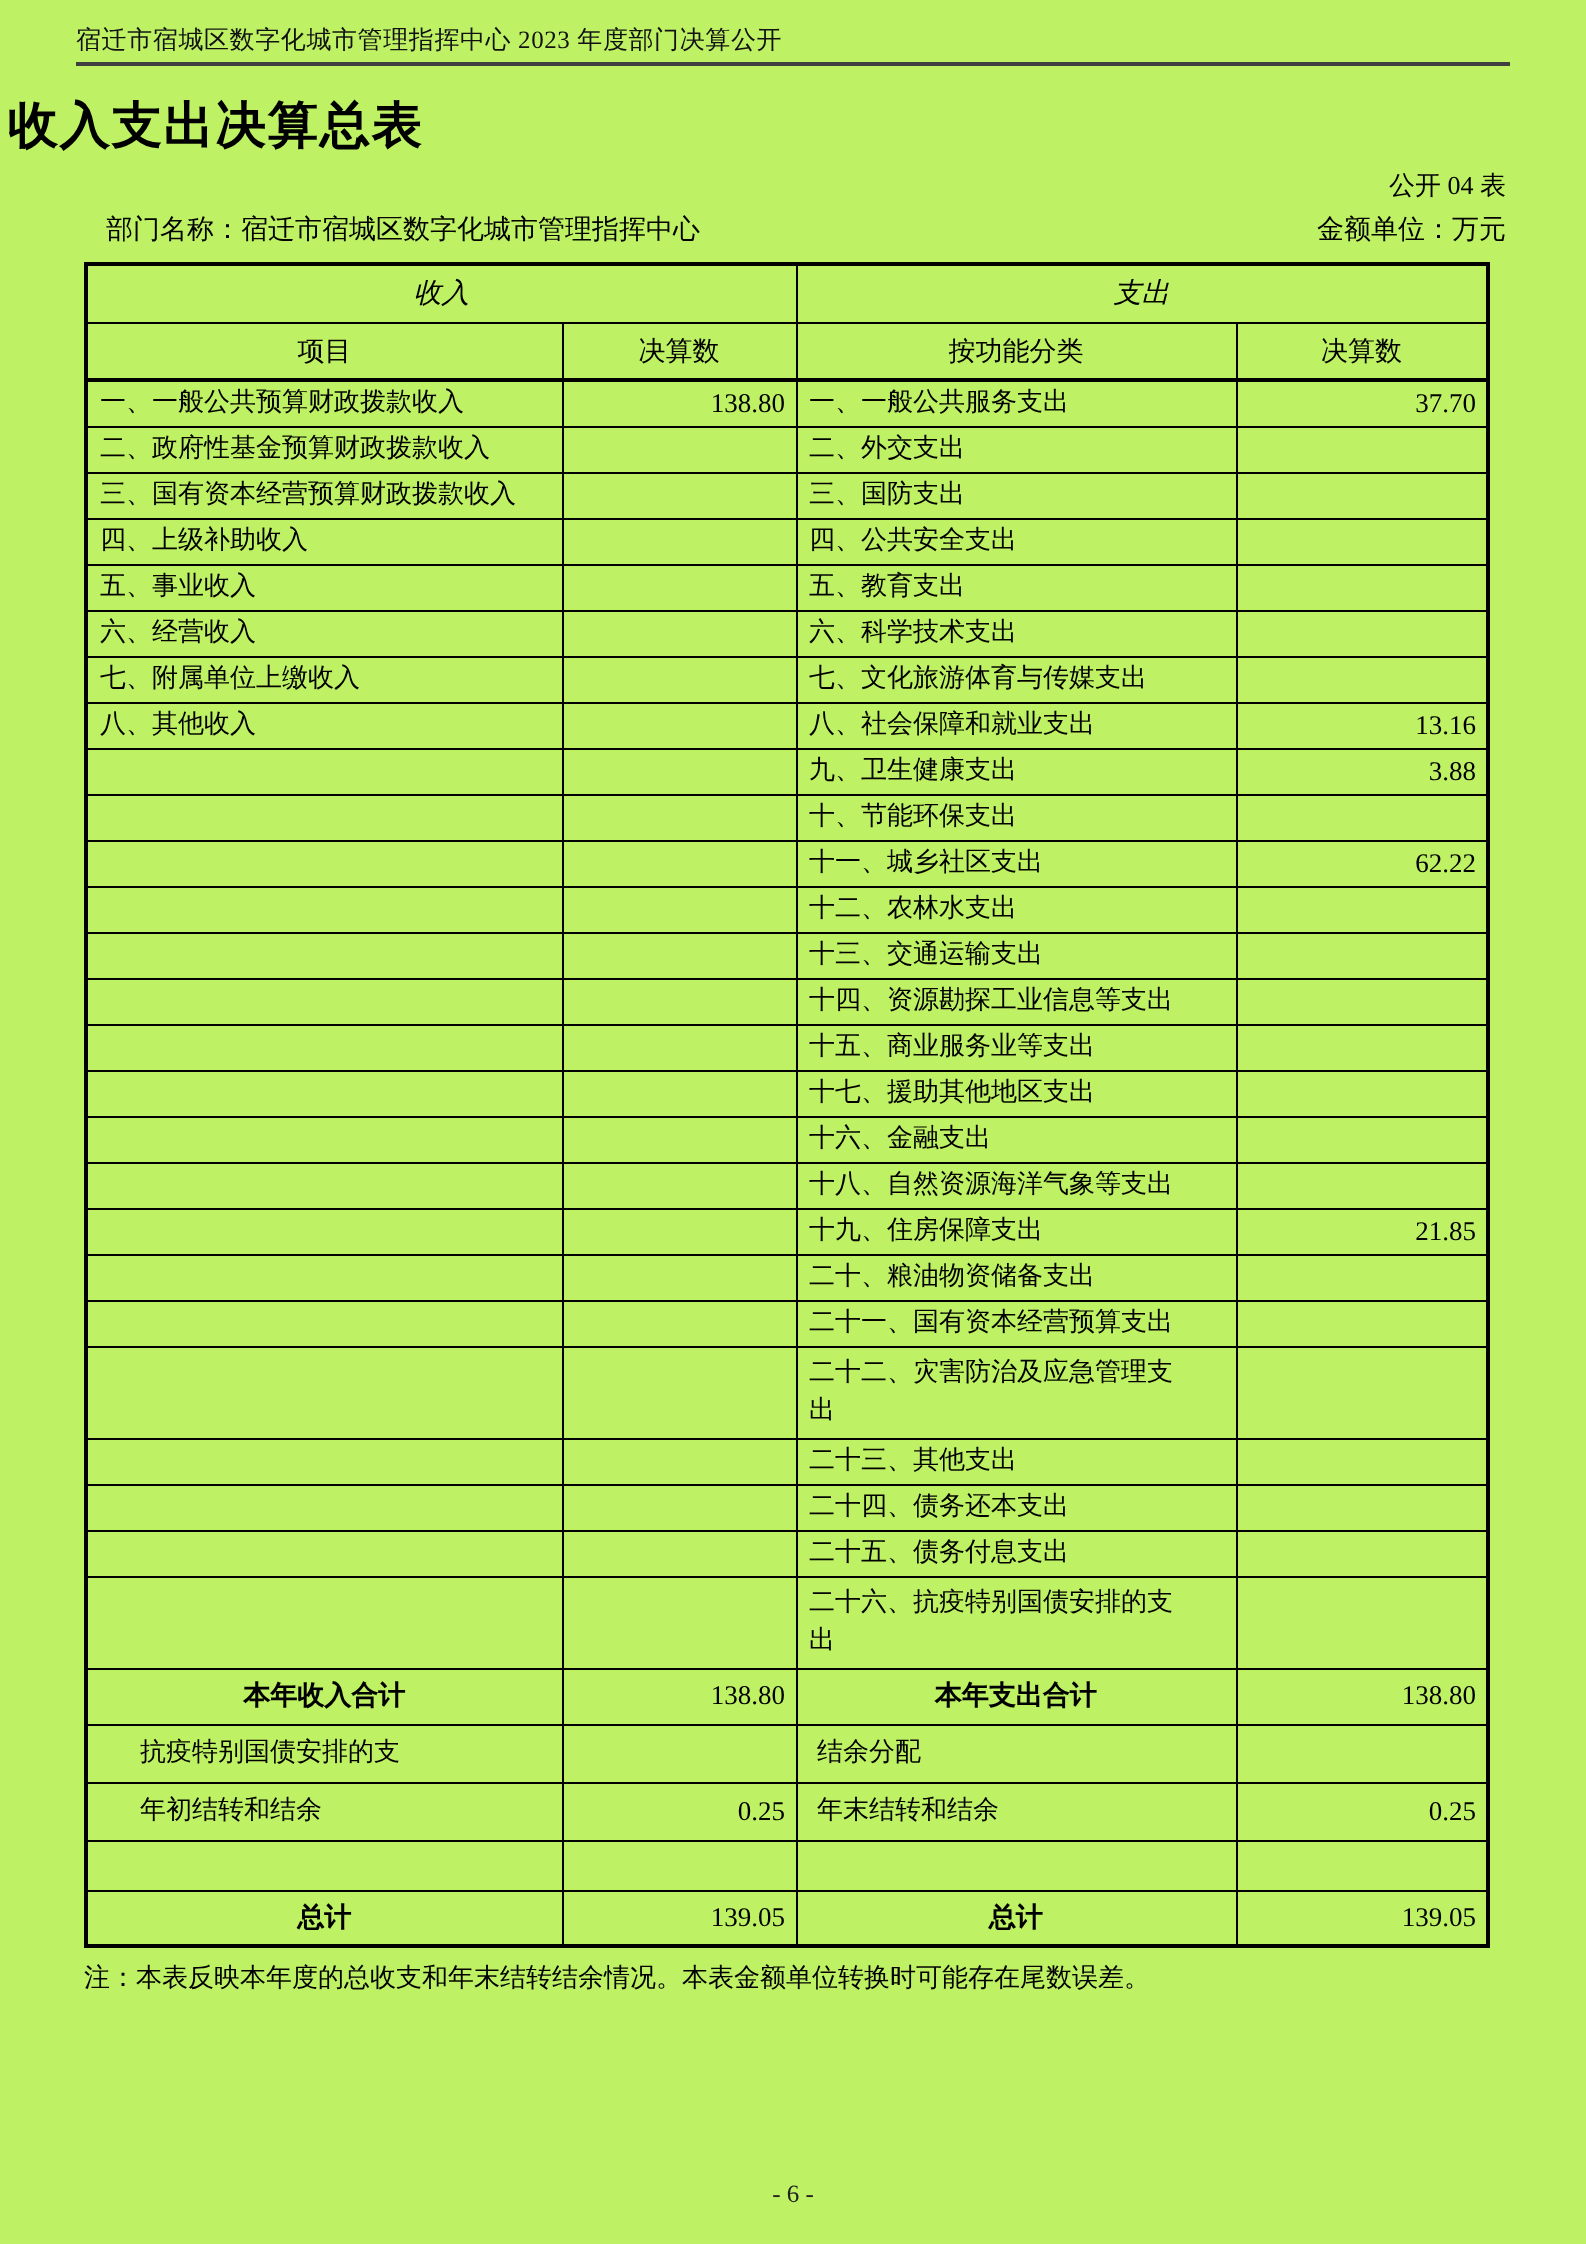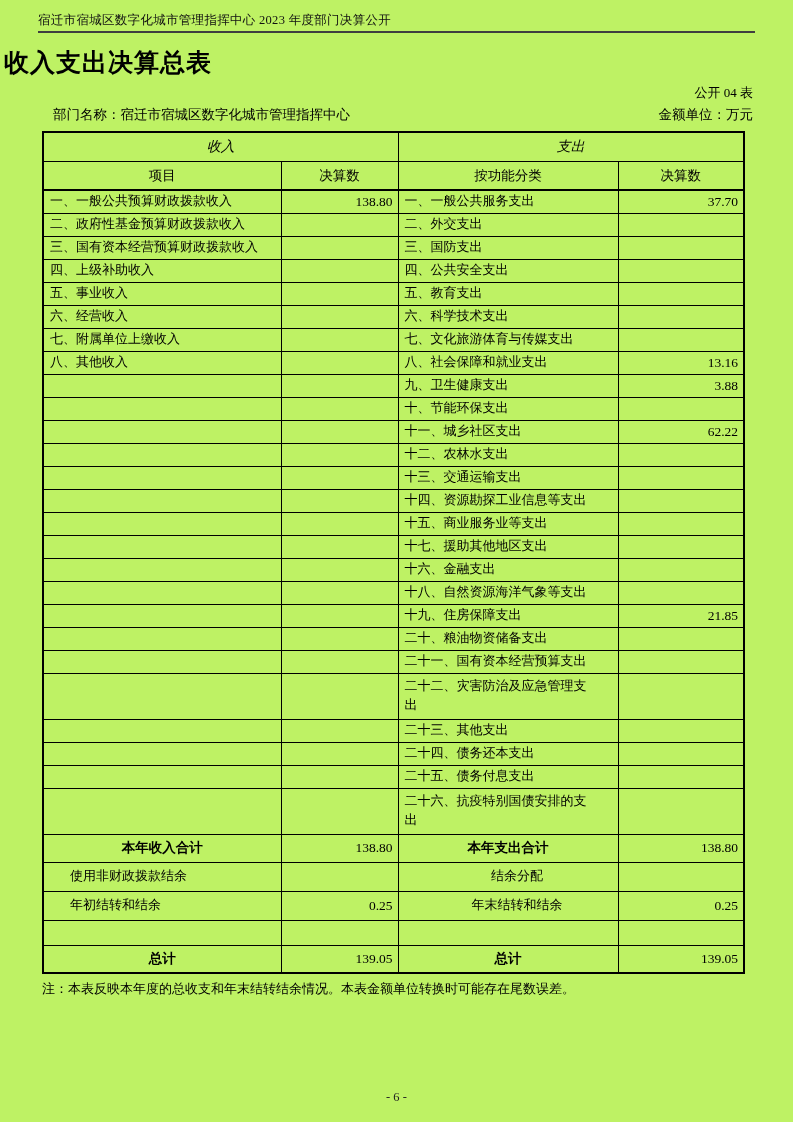--- a/index.html
+++ b/index.html
@@ -37,21 +37,21 @@
   tr.data-row  { height:23px; }
   tr.data-row.tall { height:46px; }
   tr.total-row { height:28px; }
   tr.sub-row   { height:29px; }
   tr.empty-row { height:25px; }
   td.label { text-align:left; padding:0 4px 0 6px; white-space:pre-line; line-height:1.45; }
   td.value { text-align:right; padding:0 5px 0 2px; font-size:13.5px; }
   tr.total-row td.label { text-align:center; font-weight:bold; padding:0; font-size:13.5px; }
   tr.total-row td.value { font-weight:normal; }
   tr.sub-row td.label.l { padding-left:26px; }
-  tr.sub-row td.label.r { padding-left:22px;text-align:center; }
+  tr.sub-row td.label.r { padding-left:10px; }
   .note { position:absolute; left:42px; top:980px; width:711px; font-size:13px; }
   .page-num { position:absolute; top:1090px; left:0; width:100%; text-align:center; font-size:12.5px; color:#222; }
 </style>
 </head>
 <body>
 
 <div class="page">
 
   <div class="doc-header">
     <span>宿迁市宿城区数字化城市管理指挥中心 2023 年度部门决算公开</span>
@@ -244,21 +244,21 @@
 出</td>
           <td class="value"></td>
         </tr>
         <tr class="total-row">
           <td class="label l">本年收入合计</td>
           <td class="value">138.80</td>
           <td class="label r">本年支出合计</td>
           <td class="value">138.80</td>
         </tr>
         <tr class="sub-row">
-          <td class="label l">使用非财政拨款结余</td>
+          <td class="label l">抗疫特别国债安排的支</td>
           <td class="value"></td>
           <td class="label r">结余分配</td>
           <td class="value"></td>
         </tr>
         <tr class="sub-row">
           <td class="label l">年初结转和结余</td>
           <td class="value">0.25</td>
           <td class="label r">年末结转和结余</td>
           <td class="value">0.25</td>
         </tr>

